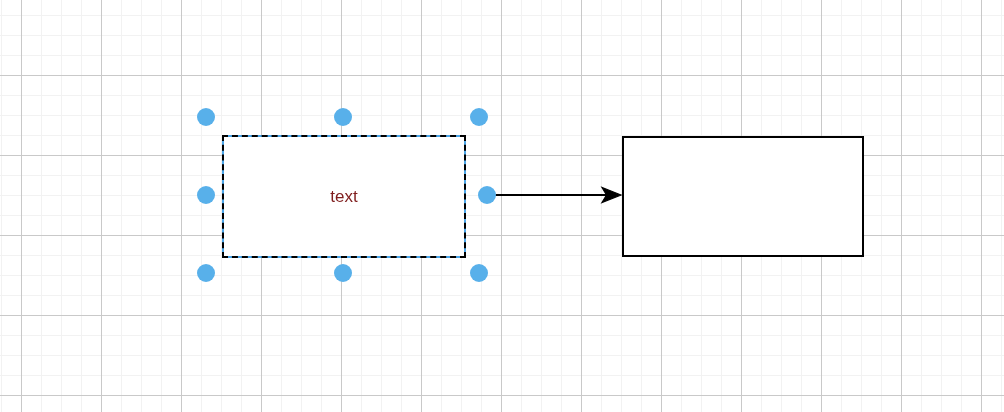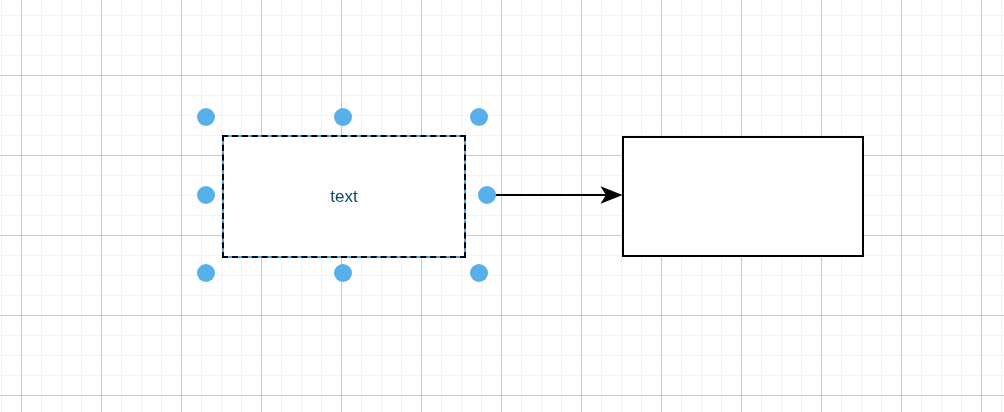--- a/index.html
+++ b/index.html
@@ -72,21 +72,21 @@
 
   .shape-label {
     position: absolute;
     left: 0;
     right: 0;
     top: 50%;
     transform: translateY(-50%);
     text-align: center;
     font-size: 17px;
     line-height: 20px;
-    color: #0c4a6e;
+    color: #7f1d1d;
     font-family: "Liberation Sans", sans-serif;
     white-space: nowrap;
     user-select: none;
   }
 
   
   .handle {
     position: absolute;
     width: 18px;
     height: 18px;

